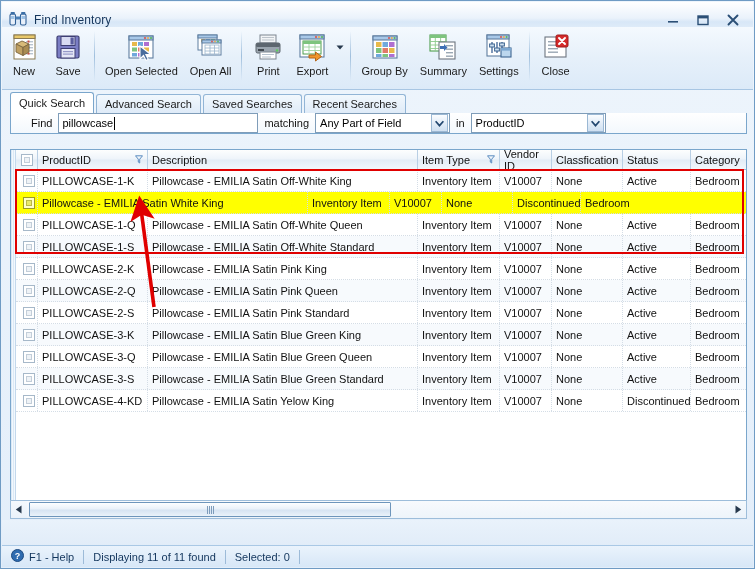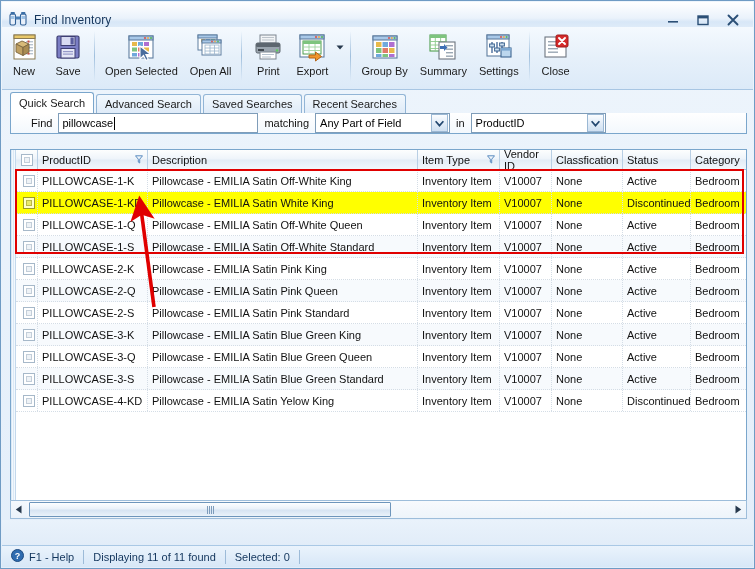--- a/index.html
+++ b/index.html
@@ -586,23 +586,20 @@
           <div class="cell" style="width: 57px; flex: 0 0 57px;">
             <span>Bedroom</span>
           </div>
         </div>
         <div class="row hl">
           <div class="cell ckcell sep" style="width: 22px; flex: 0 0 22px;">
             <span class="ckbox">
               <i></i>
             </span>
           </div>
-          <div class="cell sep" style="width: 110px; flex: 0 0 110px;">
-            <span>PILLOWCASE-1-KD</span>
-          </div>
           <div class="cell sep" style="width: 270px; flex: 0 0 270px;">
             <span>Pillowcase - EMILIA Satin White King</span>
           </div>
           <div class="cell sep" style="width: 82px; flex: 0 0 82px;">
             <span>Inventory Item</span>
           </div>
           <div class="cell sep" style="width: 52px; flex: 0 0 52px;">
             <span>V10007</span>
           </div>
           <div class="cell sep" style="width: 71px; flex: 0 0 71px;">

